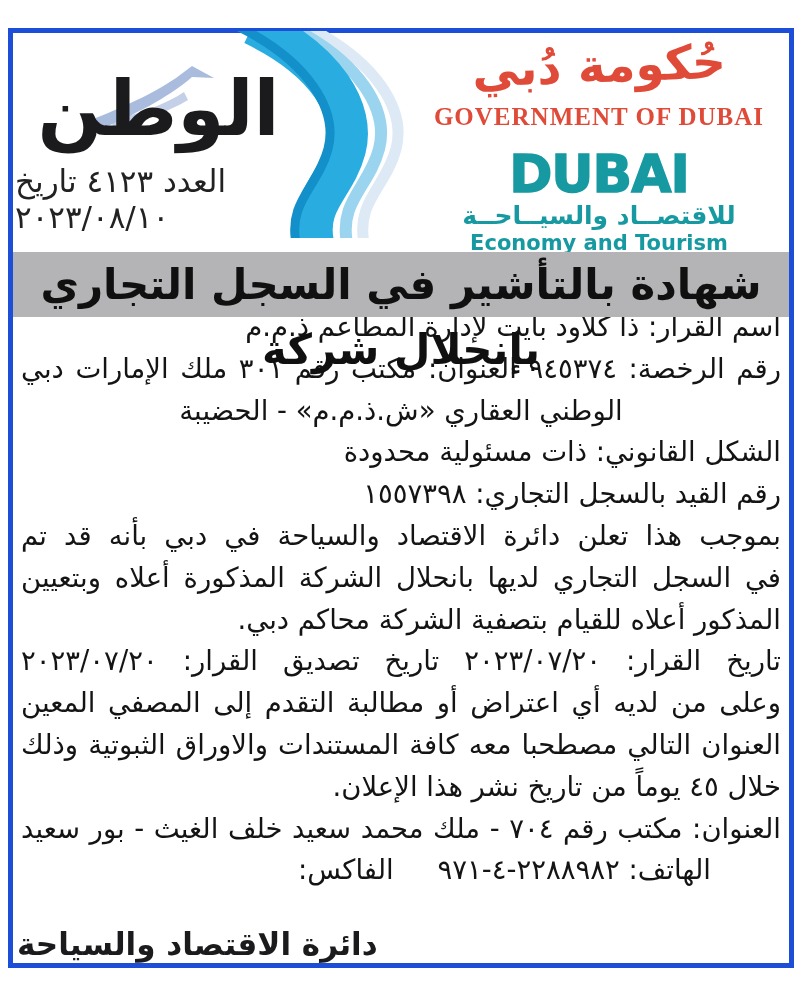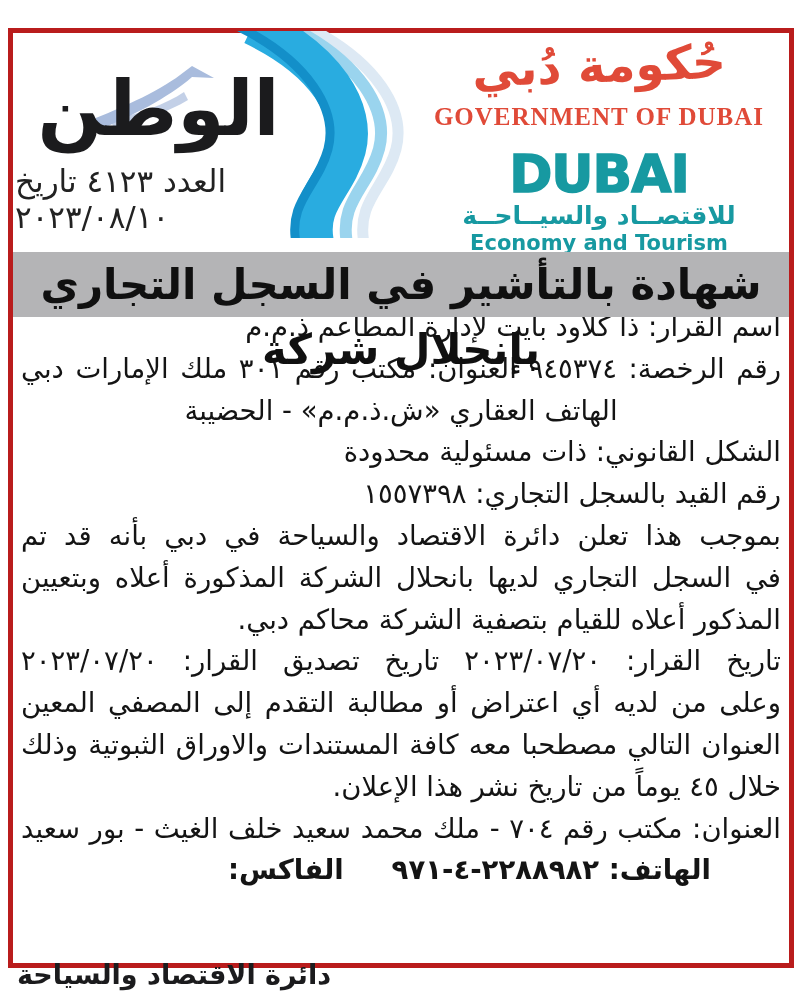--- a/index.html
+++ b/index.html
@@ -1,19 +1,19 @@
 <!DOCTYPE html>
 <html style="--red: #e04a38; --teal: #1799a1; --bar_gray: #b4b4b6; --wave_main: #29ace0; --wave_dark: #138fc9; --wave_light: #9ad4ee; --wave_pale: #dde9f4; --arrow_blue: #a9bcdd;"><head>
 <meta charset="utf-8">
 <style>
   html,body{margin:0;padding:0;background:#ffffff;}
   .page{position:relative;width:803px;height:1003px;background:#fff;overflow:hidden;
         font-family:"DejaVu Sans",sans-serif;color:#151515;}
   .frame{position:absolute;left:8px;top:28px;width:786px;height:940px;
-         border:5px solid #b91c1c;box-sizing:border-box;background:#fff;}
+         border:5px solid #1d4ed8;box-sizing:border-box;background:#fff;}
   
   .arrow-svg{position:absolute;left:67px;top:25px;width:155px;height:80px;z-index:0;}
   .wave-svg{position:absolute;left:165px;top:-2px;width:265px;height:207px;z-index:0;overflow:hidden;}
   .watan{position:absolute;left:-12px;top:20px;width:315px;height:112px;line-height:112px;
          text-align:center;font-size:76px;font-weight:bold;color:#1b1b1d;z-index:1;direction:rtl;}
   .issue{position:absolute;left:2px;top:130px;width:295px;text-align:left;
          font-size:31px;color:#222;direction:rtl;z-index:1;}
   .gov{position:absolute;left:405px;top:2px;width:362px;text-align:center;z-index:1;}
   .callig{font-size:47px;line-height:62px;color:var(--red,#e04a38);
           transform:rotate(-2deg);font-weight:bold;direction:rtl;}
@@ -27,23 +27,23 @@
   .titlebar{position:absolute;left:0;top:219px;width:776px;height:65px;
             background:var(--bar_gray,#b4b4b6);text-align:center;z-index:2;}
   .titlebar span{display:inline-block;line-height:65px;font-size:42px;font-weight:bold;
                  color:#101010;direction:rtl;}
   
   .body{position:absolute;left:8px;top:273px;width:760px;direction:rtl;
         font-size:27.5px;color:#141414;z-index:1;}
   .ln{height:41.8px;line-height:41.8px;text-align:right;white-space:nowrap;}
   .ln.justify{text-align:justify;text-align-last:justify;white-space:normal;overflow:hidden;}
   .ln.center{text-align:center;}
-  .ln.indent{padding-right:70px;box-sizing:border-box;font-weight:bold;}
-  .signature{position:absolute;left:4px;top:893px;font-size:27px;font-weight:bold;
-             direction:rtl;color:#1b1b1d;z-index:1;margin-top:33px;}
+  .ln.indent{padding-right:70px;box-sizing:border-box;}
+  .signature{position:absolute;left:4px;top:893px;font-size:31px;font-weight:bold;
+             direction:rtl;color:#1b1b1d;z-index:1;}
   .wave-main{fill:none;stroke:var(--wave_main,#29ace0);stroke-width:40;}
   .wave-dark{fill:none;stroke:var(--wave_dark,#138fc9);stroke-width:9;}
   .wave-light{fill:none;stroke:var(--wave_light,#9ad4ee);stroke-width:12;}
   .wave-pale{fill:none;stroke:var(--wave_pale,#dde9f4);stroke-width:11;}
   .arrow-shape{fill:var(--arrow_blue,#a9bcdd);}
 </style>
 </head>
 <body>
 
 <div class="page">
@@ -72,21 +72,21 @@
       <div class="dept-en">Economy and Tourism</div>
     </div>
 
     <div class="titlebar">
       <span>شهادة بالتأشير في السجل التجاري بإنحلال شركة</span>
     </div>
 
     <div class="body">
       <div class="ln">اسم القرار: ذا كلاود بايت لإدارة المطاعم ذ.م.م</div>
       <div class="ln justify">رقم الرخصة: ٩٤٥٣٧٤ العنوان: مكتب رقم ٣٠١ ملك الإمارات دبي</div>
-      <div class="ln center">الهاتف العقاري «ش.ذ.م.م» - الحضيبة</div>
+      <div class="ln center">الوطني العقاري «ش.ذ.م.م» - الحضيبة</div>
       <div class="ln">الشكل القانوني: ذات مسئولية محدودة</div>
       <div class="ln">رقم القيد بالسجل التجاري: ١٥٥٧٣٩٨</div>
       <div class="ln justify">بموجب هذا تعلن دائرة الاقتصاد والسياحة في دبي بأنه قد تم التأشير</div>
       <div class="ln justify">في السجل التجاري لديها بانحلال الشركة المذكورة أعلاه وبتعيين المصفي</div>
       <div class="ln">المذكور أعلاه للقيام بتصفية الشركة محاكم دبي.</div>
       <div class="ln justify">تاريخ القرار: ٢٠٢٣/٠٧/٢٠ تاريخ تصديق القرار: ٢٠٢٣/٠٧/٢٠</div>
       <div class="ln justify">وعلى من لديه أي اعتراض أو مطالبة التقدم إلى المصفي المعين في</div>
       <div class="ln justify">العنوان التالي مصطحبا معه كافة المستندات والاوراق الثبوتية وذلك في</div>
       <div class="ln">خلال ٤٥ يوماً من تاريخ نشر هذا الإعلان.</div>
       <div class="ln justify">العنوان: مكتب رقم ٧٠٤ - ملك محمد سعيد خلف الغيث - بور سعيد - ديرة</div>

